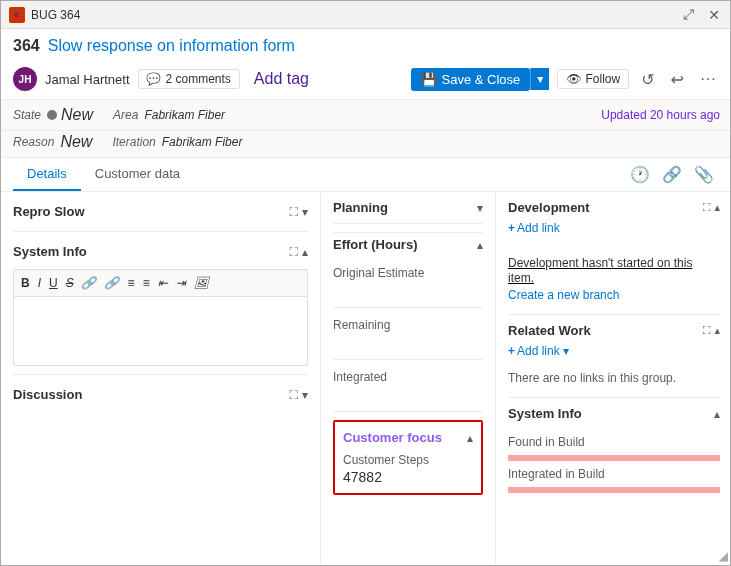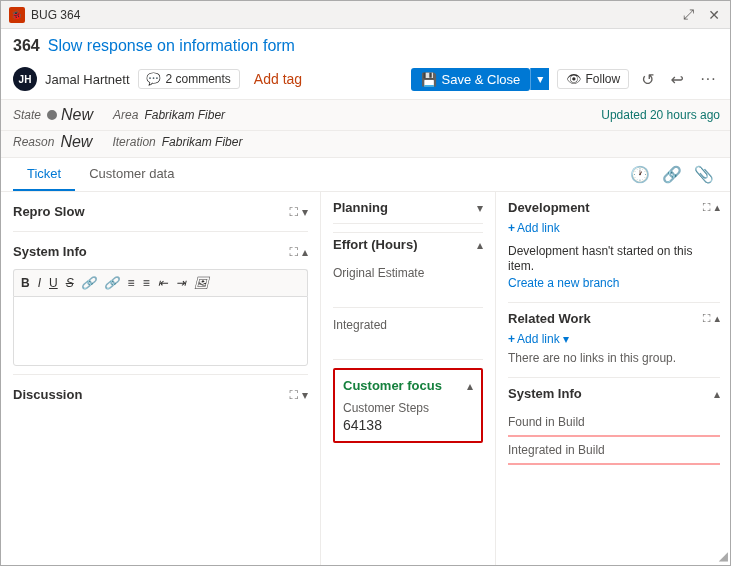--- a/index.html
+++ b/index.html
@@ -12,38 +12,38 @@
     .title-bar-btn { background: none; border: none; cursor: pointer; color: #605e5c; font-size: 14px; padding: 0 4px; }
 
     
     .header { padding: 8px 12px 0; border-bottom: 1px solid #edebe9; }
     .work-item-title { display: flex; align-items: center; gap: 8px; margin-bottom: 8px; }
     .item-id { font-size: 16px; color: #323130; font-weight: 600; }
     .item-title { font-size: 16px; color: #0078d4; font-weight: 400; }
     
     
     .toolbar { display: flex; align-items: center; gap: 8px; padding: 4px 0 8px; }
-    .avatar { width: 24px; height: 24px; border-radius: 50%; background: #0f172a; color: white; display: flex; align-items: center; justify-content: center; font-size: 10px; font-weight: bold; }
+    .avatar { width: 24px; height: 24px; border-radius: 50%; background: #701a75; color: white; display: flex; align-items: center; justify-content: center; font-size: 10px; font-weight: bold; }
     .user-name { font-size: 13px; color: #323130; }
     .comments-btn { display: flex; align-items: center; gap: 4px; background: none; border: 1px solid #ddd; border-radius: 3px; padding: 2px 8px; cursor: pointer; font-size: 12px; color: #323130; }
-    .add-tag-btn { background: none; border: none; cursor: pointer; color: #c2410c; font-size: 14px; padding: 2px 6px; }
+    .add-tag-btn { background: none; border: none; cursor: pointer; color: #4c1d95; font-size: 16px; padding: 2px 6px; }
     .save-close-btn { background: #0078d4; color: white; border: none; border-radius: 3px; padding: 4px 10px; cursor: pointer; font-size: 13px; display: flex; align-items: center; gap: 4px; }
     .save-dropdown { background: #0078d4; color: white; border: none; border-left: 1px solid rgba(255,255,255,0.3); padding: 4px 6px; cursor: pointer; font-size: 12px; }
     .follow-btn { background: none; border: 1px solid #ddd; border-radius: 3px; padding: 2px 8px; cursor: pointer; color: #323130; font-size: 12px; display: flex; align-items: center; gap: 4px; }
     .icon-btn { background: none; border: none; cursor: pointer; color: #605e5c; font-size: 16px; padding: 2px 4px; }
 
     
     .meta-row { background: #faf9f8; border-bottom: 1px solid #edebe9; padding: 6px 12px; display: flex; align-items: center; gap: 20px; }
     .meta-field { display: flex; align-items: center; gap: 6px; font-style: italic; }
     .meta-label { color: #605e5c; font-size: 12px; }
     .meta-state { display: flex; align-items: center; gap: 4px; }
     .state-dot { width: 10px; height: 10px; border-radius: 50%; background: #767676; border: 2px solid #767676; }
     .meta-value { color: #323130; font-size: 16px; font-weight: 400; }
     .meta-link { color: #323130; font-size: 12px; }
-    .meta-updated { margin-left: auto; color: #0f766e; font-size: 12px; }
+    .meta-updated { margin-left: auto; color: #6d28d9; font-size: 12px; }
 
     
     .tabs-row { display: flex; align-items: center; padding: 0 12px; border-bottom: 1px solid #edebe9; background: #fff; }
     .tab { padding: 8px 14px; cursor: pointer; font-size: 13px; color: #605e5c; border-bottom: 2px solid transparent; }
     .tab.active { color: #0078d4; border-bottom: 2px solid #0078d4; font-weight: 500; }
     .tab-icon-btn { margin-left: auto; background: none; border: none; cursor: pointer; color: #605e5c; font-size: 16px; padding: 4px 6px; }
 
     
     .main-content { display: flex; height: calc(566px - 28px - 80px - 36px - 42px); overflow: hidden; }
     
@@ -70,42 +70,42 @@
     .effort-section { margin-top: 6px; }
     .effort-header { display: flex; align-items: center; justify-content: space-between; padding: 4px 0; border-top: 1px solid #edebe9; }
     .effort-title { font-size: 13px; font-weight: 600; color: #323130; }
     .effort-field { padding: 10px 0; border-bottom: 1px solid #edebe9; }
     .effort-label { color: #605e5c; font-size: 12px; margin-bottom: 2px; }
     .effort-input { border: none; width: 100%; font-size: 12px; color: #323130; outline: none; background: transparent; }
     
     
     .customer-focus { border: 2px solid #cc0000; border-radius: 2px; padding: 8px; margin-top: 8px; background: #fff; }
     .customer-focus-header { display: flex; align-items: center; justify-content: space-between; margin-bottom: 8px; }
-    .customer-focus-title { font-size: 13px; font-weight: 600; color: #15803d; }
+    .customer-focus-title { font-size: 13px; font-weight: 600; color: #8b5cf6; }
     .customer-ticket-label { color: #605e5c; font-size: 12px; margin-bottom: 2px; }
     .customer-ticket-value { font-size: 14px; color: #323130; font-weight: 400; }
 
     
     .right-col { flex: 1; padding: 8px 12px; overflow-y: auto; }
     .dev-section { margin-bottom: 12px; }
     .dev-header { display: flex; align-items: center; justify-content: space-between; margin-bottom: 6px; }
     .dev-title { font-size: 13px; font-weight: 600; color: #323130; }
     .dev-controls { display: flex; gap: 4px; align-items: center; }
     .expand-btn { background: none; border: none; cursor: pointer; color: #605e5c; font-size: 11px; }
     .add-link-btn { background: none; border: none; cursor: pointer; color: #0078d4; font-size: 12px; display: flex; align-items: center; gap: 2px; }
     .dev-desc { font-size: 12px; color: #323130; }
     .dev-link { color: #0078d4; cursor: pointer; text-decoration: none; font-size: 12px; }
     .related-work { margin-bottom: 12px; }
     .rw-header { display: flex; align-items: center; justify-content: space-between; margin-bottom: 6px; }
     .rw-title { font-size: 13px; font-weight: 600; color: #323130; }
     .no-links-text { font-size: 12px; color: #605e5c; }
     .sys-info-right { }
     .sys-header { display: flex; align-items: center; justify-content: space-between; margin-bottom: 8px; }
     .sys-title { font-size: 13px; font-weight: 600; color: #323130; }
-    .sys-field { padding: 6px 0; border-bottom: 2px solid #fca5a5; }
+    .sys-field { padding: 6px 0; border-bottom: 6px solid #fca5a5; }
     .sys-field-label { color: #605e5c; font-size: 12px; }
 
     .plus-icon { color: #0078d4; font-weight: bold; }
 
     .resize-handle { position: absolute; bottom: 4px; right: 4px; color: #aaa; font-size: 12px; }
     .window-wrapper { position: relative; width: 731px; height: 566px; }
   </style>
 </head>
 <body>
 
@@ -169,21 +169,21 @@
       <span class="meta-label">Reason</span>
       <span class="meta-value">New</span>
     </div>
     <div class="meta-field">
       <span class="meta-label">Iteration</span>
       <span class="meta-link" style="cursor:pointer">Fabrikam Fiber</span>
     </div>
   </div>
 
   <div class="tabs-row">
-    <div class="tab active">Ticket</div>
+    <div class="tab active">Details</div>
     <div class="tab">Customer data</div>
     <div style="flex:1"></div>
     <button class="tab-icon-btn">🕐</button>
     <button class="tab-icon-btn">🔗</button>
     <button class="tab-icon-btn">📎</button>
   </div>
 
   <div class="main-content">
 
     <div class="left-col">
@@ -238,49 +238,53 @@
       <div class="effort-section">
         <div class="effort-header">
           <span class="effort-title">Effort (Hours)</span>
           <button class="collapse-btn">▴</button>
         </div>
         <div class="effort-field">
           <div class="effort-label">Original Estimate</div>
           <input class="effort-input" type="text" style="">
         </div>
         <div class="effort-field">
+          <div class="effort-label">Remaining</div>
+          <input class="effort-input" type="text" style="">
+        </div>
+        <div class="effort-field">
           <div class="effort-label">Integrated</div>
           <input class="effort-input" type="text" style="">
         </div>
       </div>
 
       <div class="customer-focus">
         <div class="customer-focus-header">
           <span class="customer-focus-title">Customer focus</span>
           <button class="collapse-btn">▴</button>
         </div>
         <div class="customer-ticket-label">Customer Steps</div>
-        <div class="customer-ticket-value">64138</div>
+        <div class="customer-ticket-value">47882</div>
       </div>
     </div>
 
     <div class="right-col">
       <div class="dev-section">
         <div class="dev-header">
           <span class="dev-title">Development</span>
           <div class="dev-controls">
             <button class="expand-btn">⛶</button>
             <button class="expand-btn">▴</button>
           </div>
         </div>
         <button class="add-link-btn">
           <span class="plus-icon">+</span>
           <span> Add link</span>
         </button>
-        <div style="margin-top:8px;">
+        <div style="margin-top:20px;text-decoration:underline;">
           <span class="dev-desc">Development hasn't started on this item.</span>
         </div>
         <div style="margin-top:2px;">
           <a class="dev-link">Create a new branch</a>
         </div>
       </div>
 
       <hr class="section-divider">
 
       <div class="related-work">
@@ -288,21 +292,21 @@
           <span class="rw-title">Related Work</span>
           <div class="dev-controls">
             <button class="expand-btn">⛶</button>
             <button class="expand-btn">▴</button>
           </div>
         </div>
         <button class="add-link-btn">
           <span class="plus-icon">+</span>
           <span> Add link ▾</span>
         </button>
-        <div style="margin-top:4px;">
+        <div style="margin-top:12px;">
           <span class="no-links-text">There are no links in this group.</span>
         </div>
       </div>
 
       <hr class="section-divider">
 
       <div class="sys-info-right">
         <div class="sys-header">
           <span class="sys-title">System Info</span>
           <button class="collapse-btn">▴</button>

